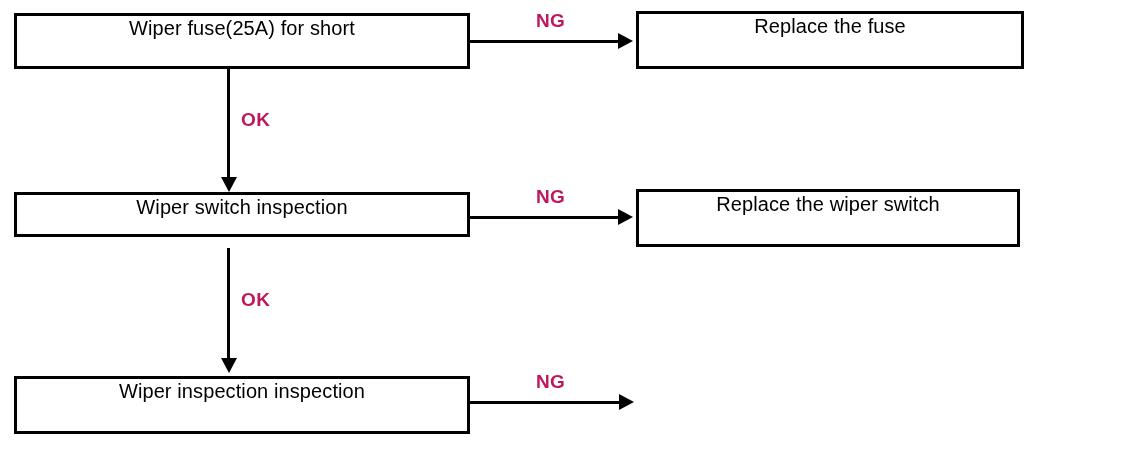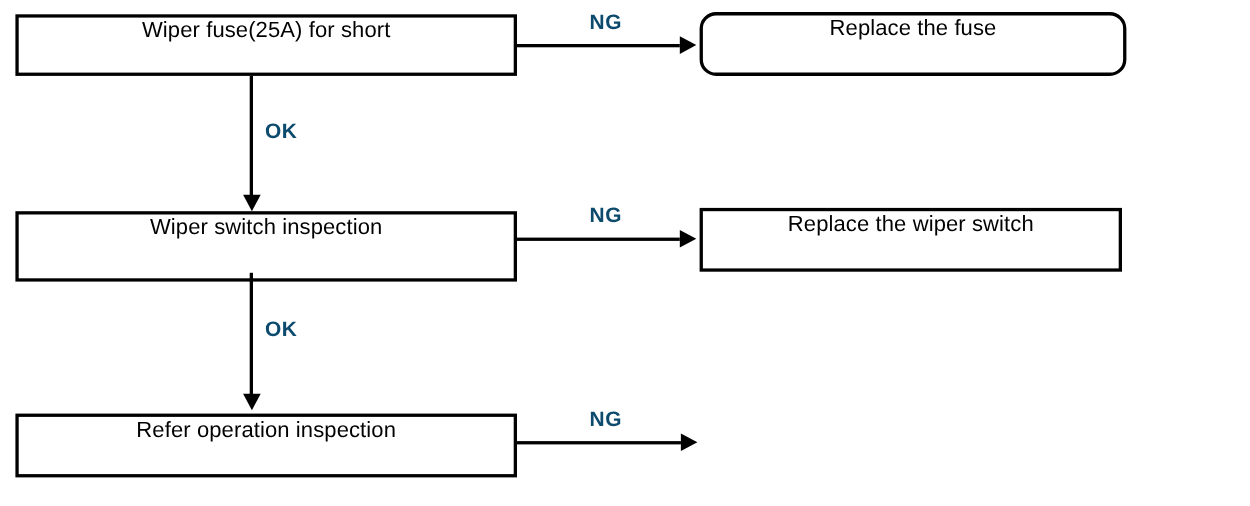--- a/index.html
+++ b/index.html
@@ -28,21 +28,21 @@
     font-size: 20px;
     color: #000000;
     line-height: 1.25;
     letter-spacing: 0.1px;
     white-space: pre-line;
   }
   .edge-label {
     position: absolute;
     font-size: 19px;
     font-weight: bold;
-    color: #0c4a6e;
+    color: #be185d;
     letter-spacing: 0.4px;
   }
   
   .h-line {
     position: absolute;
     height: 3px;
     background: #000000;
   }
   .h-arrow {
     position: absolute;
@@ -73,46 +73,46 @@
 <div id="canvas">
 
   <div class="box" style="left:14px; top:13px; width:456px; height:56px;">
     <span class="box-label">Wiper fuse(25A) for short</span>
   </div>
 
   <div class="h-line" style="left:470px; top:40px; width:148px;"></div>
   <div class="h-arrow" style="left:618px; top:33px;"></div>
   <div class="edge-label" style="left:536px; top:10px;">NG</div>
 
-  <div class="box" style="left:636px; top:11px; width:388px; height:58px;border-radius:15px;">
+  <div class="box" style="left:636px; top:11px; width:388px; height:58px;">
     <span class="box-label">Replace the fuse</span>
   </div>
 
   <div class="v-line" style="left:227px; top:69px; height:110px;"></div>
   <div class="v-arrow" style="left:221px; top:177px;"></div>
   <div class="edge-label" style="left:241px; top:109px;">OK</div>
 
-  <div class="box" style="left:14px; top:192px; width:456px; height:64px;">
+  <div class="box" style="left:14px; top:192px; width:456px; height:45px;">
     <span class="box-label">Wiper switch inspection</span>
   </div>
 
   <div class="h-line" style="left:470px; top:216px; width:148px;"></div>
   <div class="h-arrow" style="left:618px; top:209px;"></div>
   <div class="edge-label" style="left:536px; top:186px;">NG</div>
 
   <div class="box" style="left:636px; top:189px; width:384px; height:58px;">
     <span class="box-label">Replace the wiper switch</span>
   </div>
 
   <div class="v-line" style="left:227px; top:248px; height:112px;"></div>
   <div class="v-arrow" style="left:221px; top:358px;"></div>
   <div class="edge-label" style="left:241px; top:289px;">OK</div>
 
   <div class="box" style="left:14px; top:376px; width:456px; height:58px;">
-    <span class="box-label">Refer operation inspection</span>
+    <span class="box-label">Wiper inspection inspection</span>
   </div>
 
   <div class="h-line" style="left:470px; top:401px; width:149px;"></div>
   <div class="h-arrow" style="left:619px; top:394px;"></div>
   <div class="edge-label" style="left:536px; top:371px;">NG</div>
 
 
 </div>
 
 </body></html>

